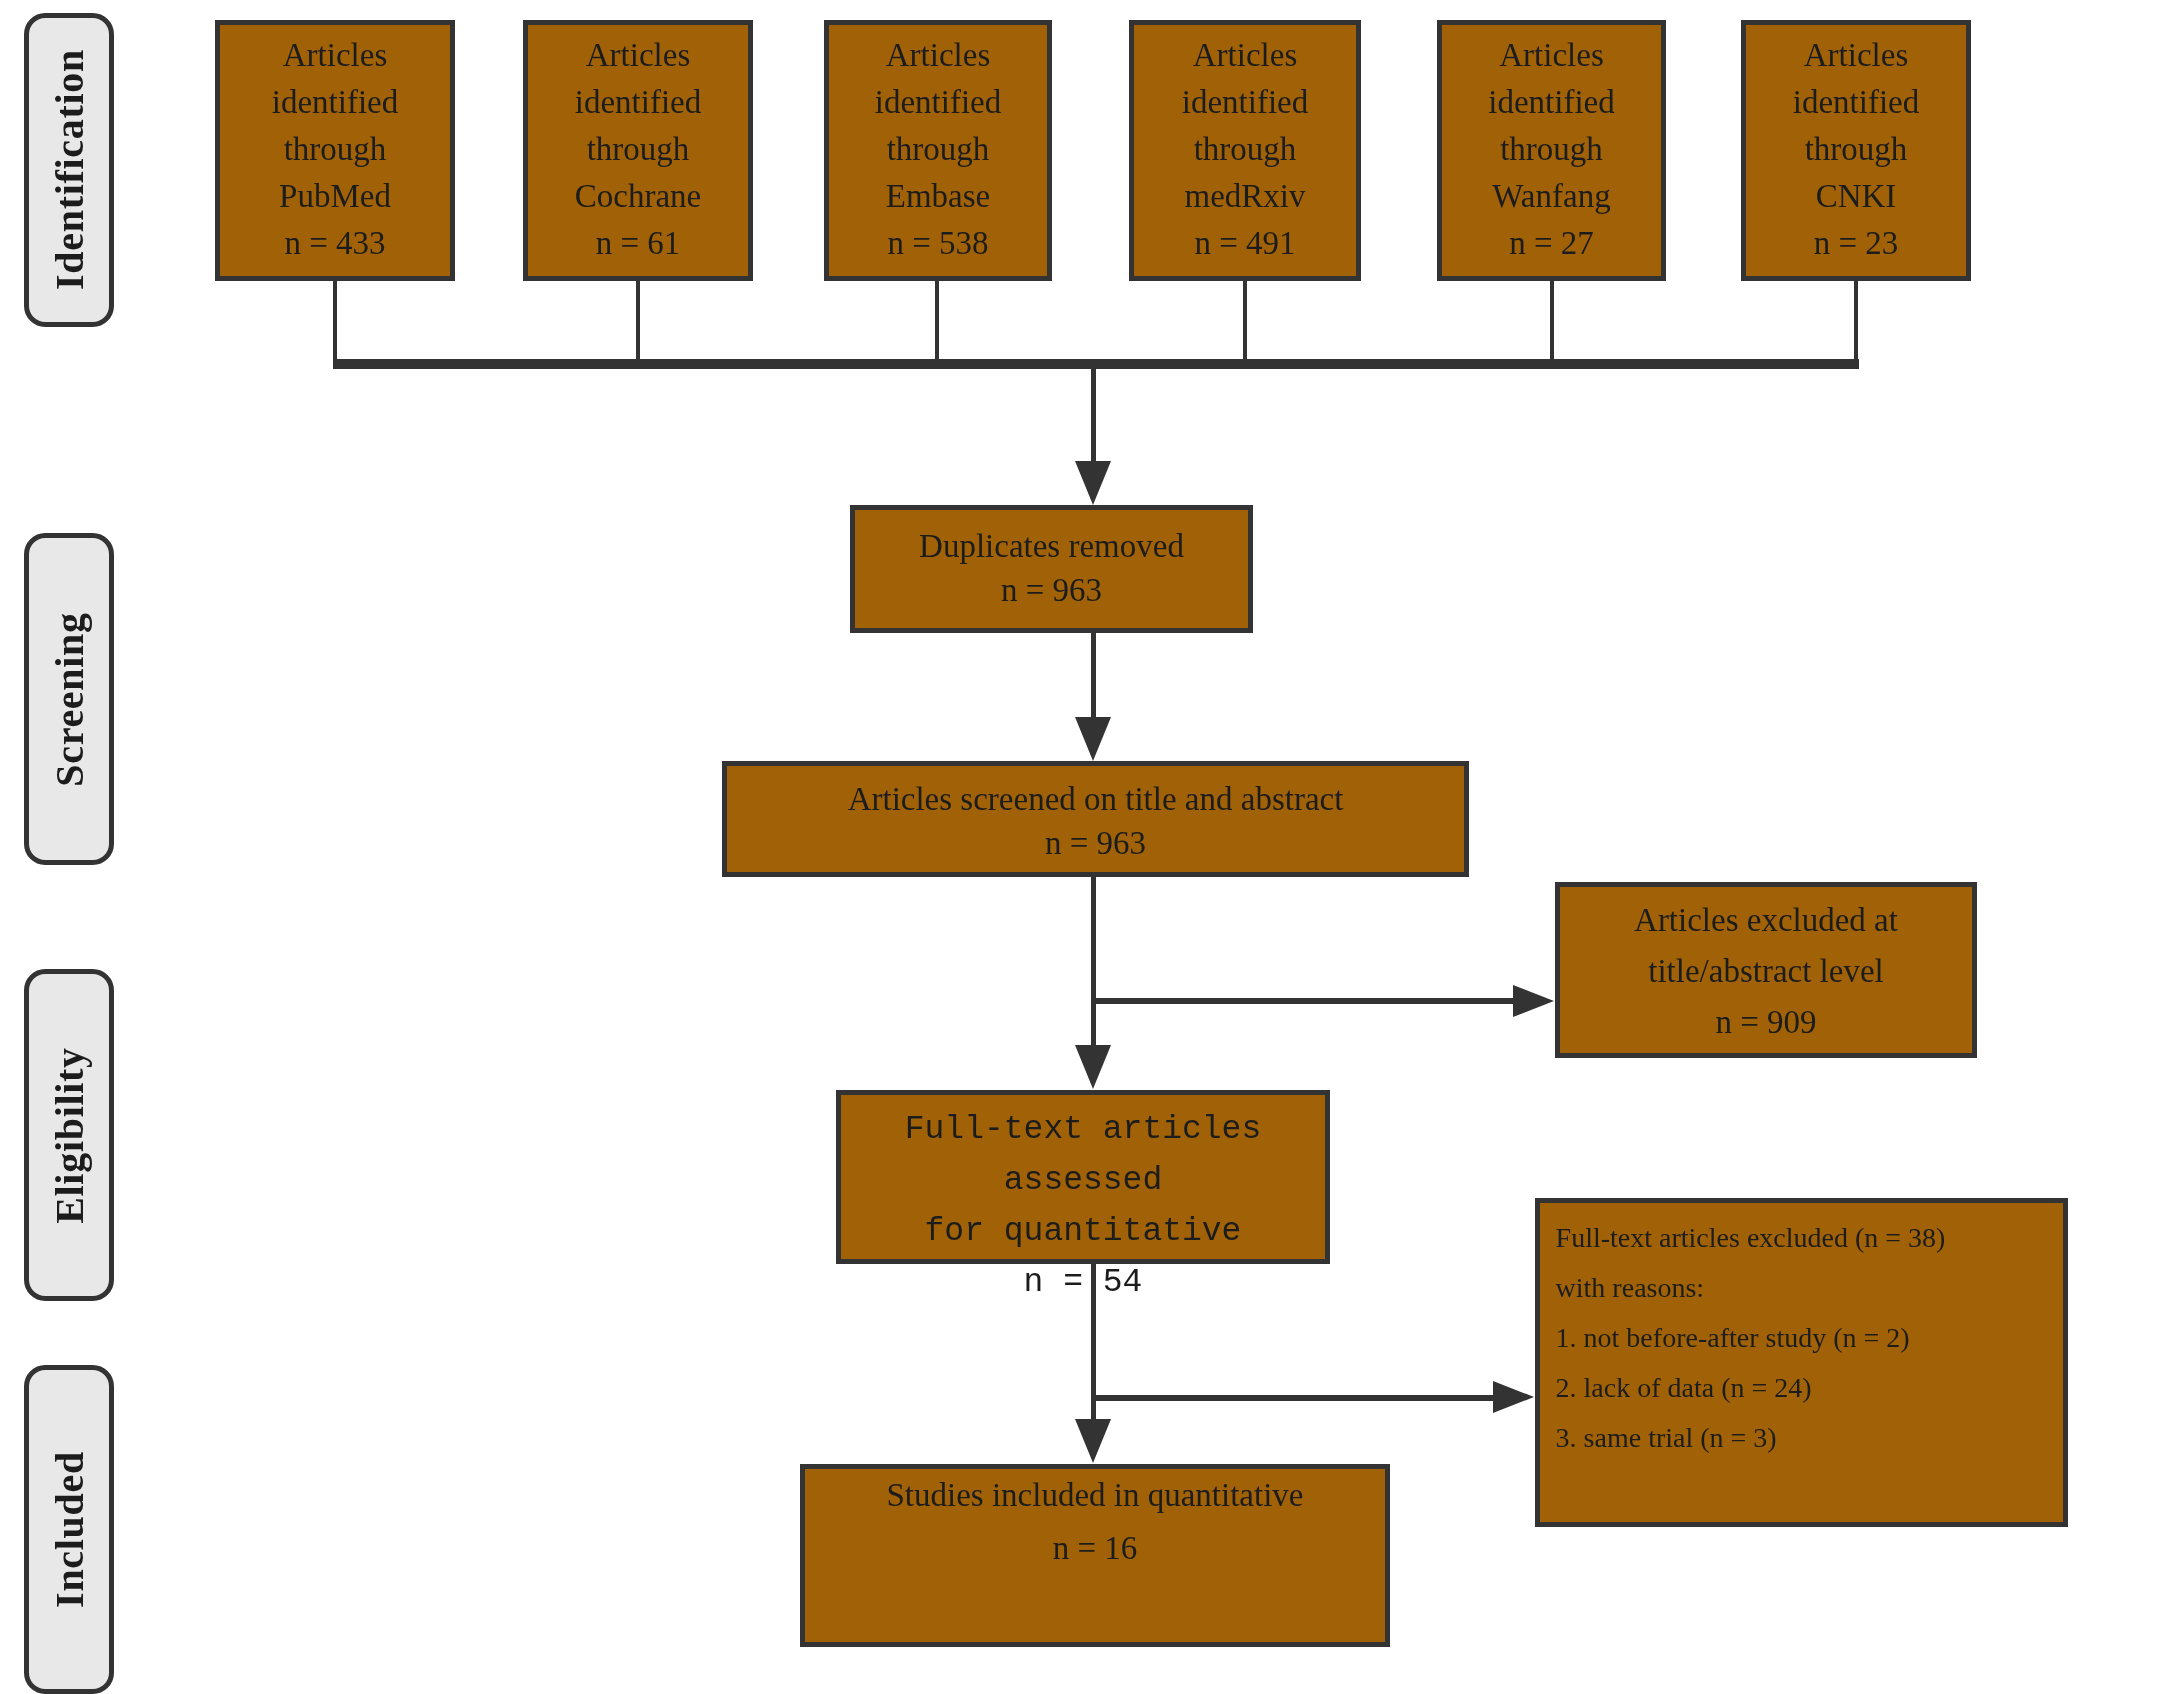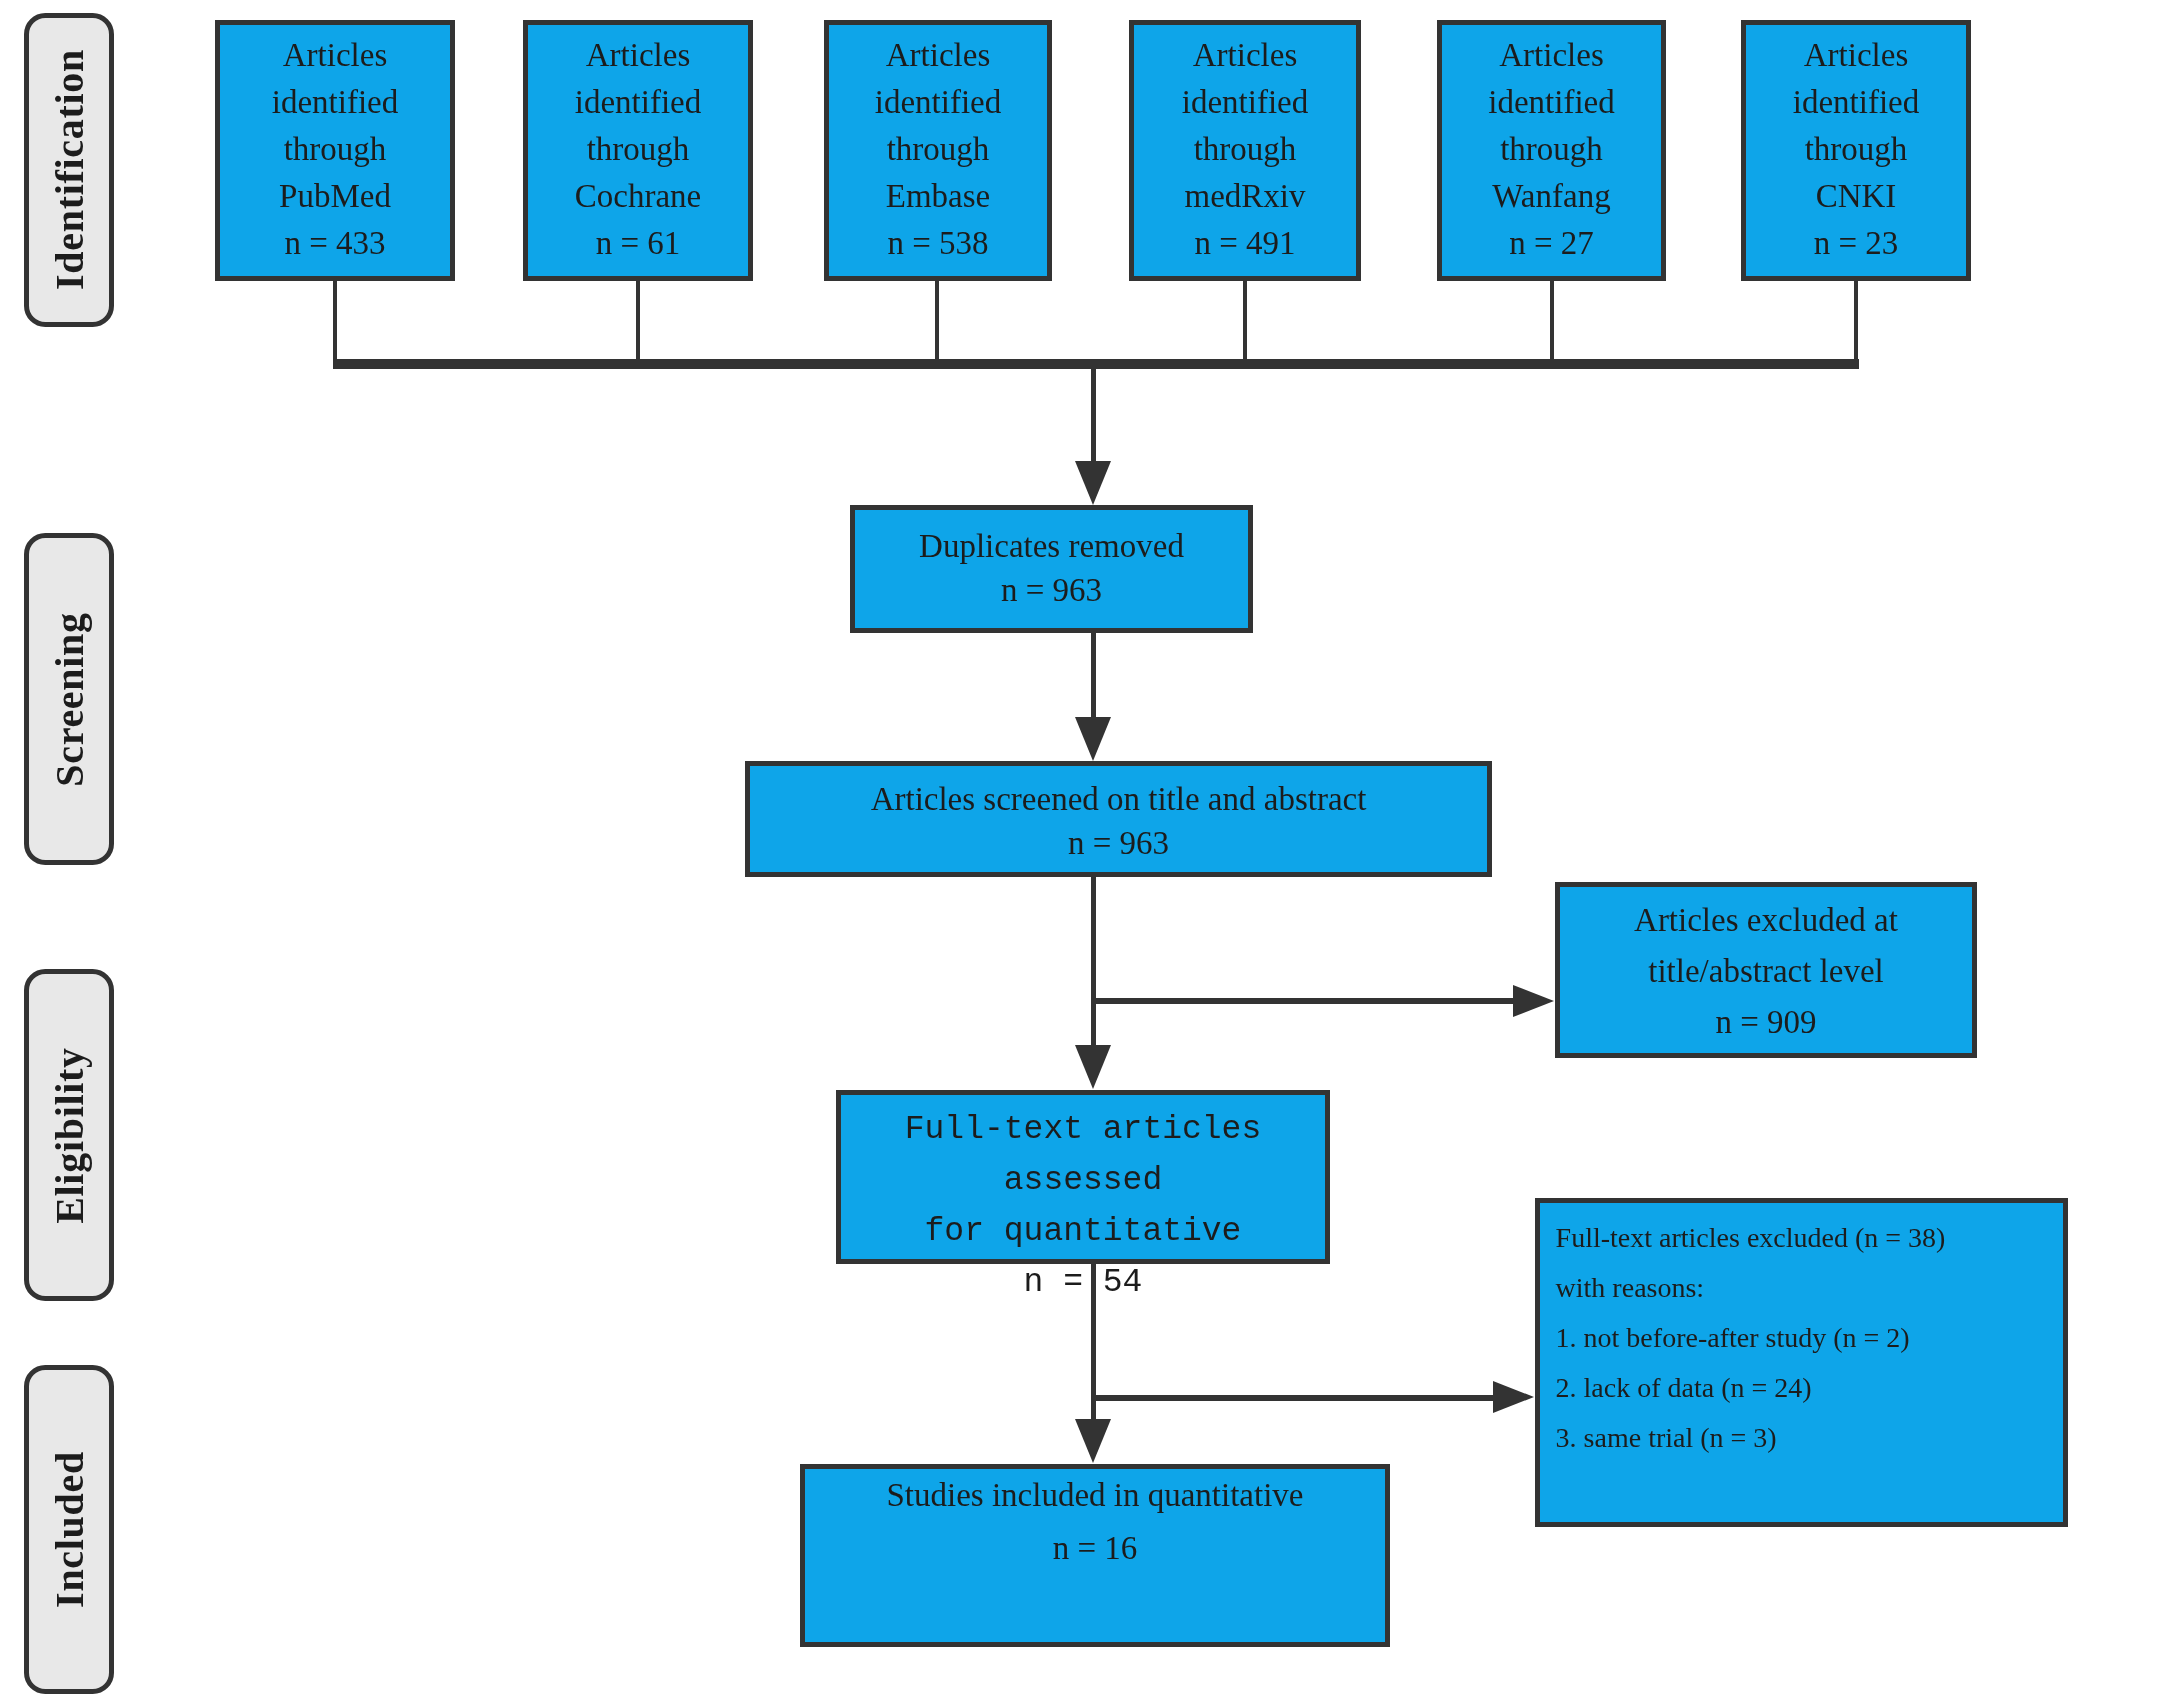--- a/index.html
+++ b/index.html
@@ -22,37 +22,37 @@
     transform:rotate(-90deg);white-space:nowrap;
     font-weight:bold;font-size:40px;letter-spacing:0.7px;color:#1c1c1c;
   }
   #stage-identification{top:12.8px;height:314px;}
   #stage-screening{top:533px;height:332px;}
   #stage-eligibility{top:969px;height:332px;}
   #stage-included{top:1365px;height:329px;}
 
   
   .box{
-    position:absolute;background:#0ea5e9;border:5.7px solid #333333;
+    position:absolute;background:#a16207;border:5.7px solid #333333;
     box-sizing:border-box;text-align:center;
     font-size:33px;line-height:44px;color:#1c1c1c;
   }
   .box .ln{display:block;}
 
   
   .source{top:20px;height:261px;line-height:47px;padding-top:7.1px;}
   #src-0{left:215px;width:240px;}
   #src-1{left:523px;width:230px;}
   #src-2{left:824px;width:228px;}
   #src-3{left:1129px;width:232px;}
   #src-4{left:1437px;width:229px;}
   #src-5{left:1741px;width:230px;}
 
   #box-duplicates{left:850px;top:505px;width:403px;height:128px;padding-top:14.2px;}
-  #box-screened{left:722px;top:761px;width:747px;height:116px;padding-top:11.4px;margin-left:23px;}
+  #box-screened{left:722px;top:761px;width:747px;height:116px;padding-top:11.4px;}
   #box-excluded-title{left:1555px;top:882px;width:422px;height:176px;padding-top:8px;line-height:51px;}
   #box-fulltext{left:836px;top:1090px;width:494px;height:174px;padding-top:8.5px;line-height:51px;font-family:Liberation Mono, monospace;}
   #box-reasons{left:1535px;top:1198px;width:533px;height:329px;text-align:left;
                padding:10px 10px 0 15.6px;font-size:28px;line-height:50px;}
   #box-included{left:800px;top:1464px;width:590px;height:183px;line-height:53px;}
 
   
   .vline{position:absolute;width:4.3px;background:#333333;}
   .hline{position:absolute;height:6.4px;background:#333333;}
   .collector{position:absolute;left:333px;top:359px;width:1526px;height:10px;background:#333333;}

